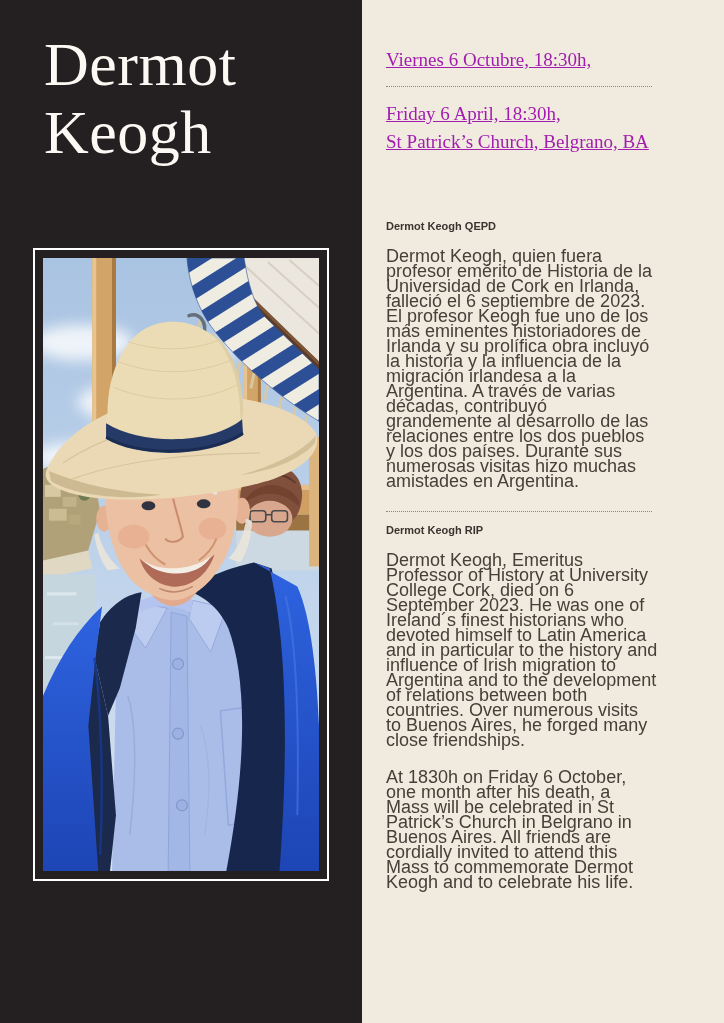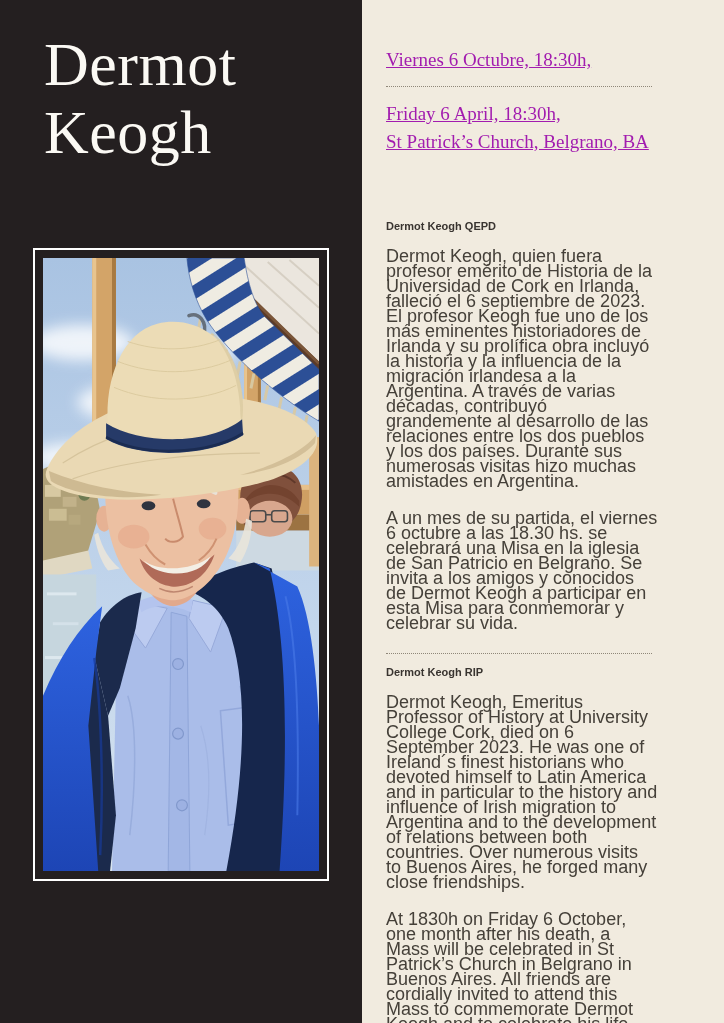--- a/index.html
+++ b/index.html
@@ -253,21 +253,20 @@
           <span>Friday 6 April, 18:30h,</span>
           <span>St Patrick’s Church, Belgrano, BA</span>
         </p>
       </section>
 
       <div class="gap-dates-to-es"></div>
 
       <section class="ob-section">
         <h2 class="ob-heading">Dermot Keogh QEPD</h2>
         <p class="ob-para">Dermot Keogh, quien fuera profesor emérito de Historia de la Universidad de Cork en Irlanda, falleció el 6 septiembre de 2023.  El profesor Keogh fue uno de los más eminentes historiadores de Irlanda y su prolífica obra incluyó la historia y la influencia de la migración irlandesa a la Argentina. A través de varias décadas, contribuyó grandemente al desarrollo de las relaciones entre los dos pueblos y los dos países. Durante sus numerosas visitas hizo muchas amistades en Argentina.</p>
-        <p class="ob-para">A un mes de su partida, el viernes 6 octubre a las 18.30 hs. se celebrará una Misa en la iglesia de San Patricio en Belgrano.  Se invita a los amigos y conocidos de Dermot Keogh a participar en esta Misa para conmemorar y celebrar su vida.</p>
       </section>
 
       <hr class="dotted mid">
 
       <section class="ob-section">
         <h2 class="ob-heading en">Dermot Keogh RIP</h2>
         <p class="ob-para">Dermot Keogh, Emeritus Professor of History at University College Cork, died on 6 September 2023. He was one of Ireland´s finest historians who devoted himself to Latin America and in particular to the history and influence of Irish migration to Argentina and to the development of relations between both countries. Over numerous visits to Buenos Aires, he forged many close friendships.</p>
         <p class="ob-para">At 1830h on Friday 6 October, one month after his death, a Mass will be celebrated in St Patrick’s Church in Belgrano in Buenos Aires. All friends are cordially invited to attend this Mass to commemorate Dermot Keogh and to celebrate his life.</p>
       </section>
     </div>

